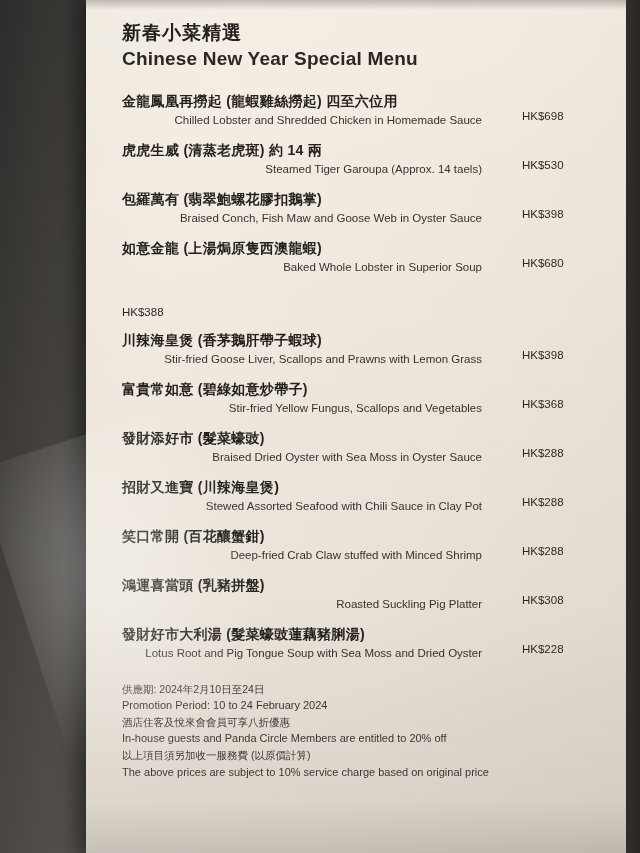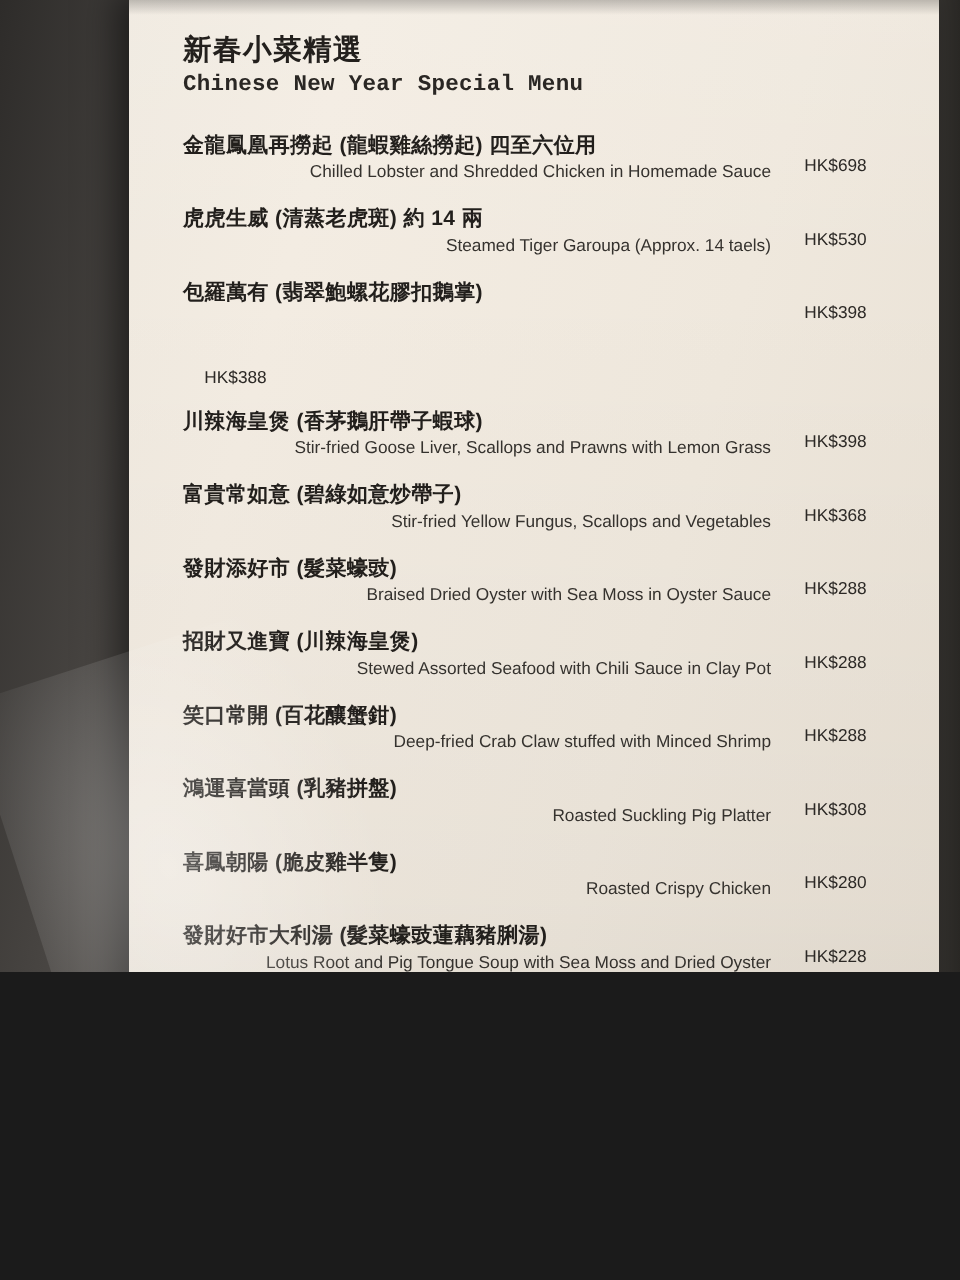--- a/index.html
+++ b/index.html
@@ -10,22 +10,22 @@
   body {
     width: 640px;
     height: 853px;
     overflow: hidden;
     font-family: "Liberation Sans", sans-serif;
   }
 
   #page {
     position: relative;
     width: 640px;
-    height: 648px;
-    background: #14532d;
+    height: 853px;
+    background: #c2410c;
     overflow: hidden;
   }
 
   
   .bg-left {
     position: absolute;
     left: 0; top: 0;
     width: 100px; height: 853px;
     background: linear-gradient(100deg, #2e2c2a 0%, #474441 55%, #5b5753 100%);
   }
@@ -81,35 +81,35 @@
   }
 
   .title-zh {
     font-size: 19px;
     font-weight: bold;
     letter-spacing: 1px;
     color: #23201d;
     margin: 0 0 2px 0;
   }
   .title-en {
-    font-size: 15px;
+    font-size: 19px;
     font-weight: bold;
     color: #2a2724;
     margin: 0 0 22px 0;
     letter-spacing: 0.2px;
-    font-family: Liberation Mono, monospace;
   }
 
   .items {
     width: 470px;
   }
   .item {
     display: flex;
     align-items: flex-start;
     margin-bottom: 13px;
+    gap: 32px;
   }
   .item-text {
     flex: 1 1 auto;
     padding-right: 8px;
   }
   .item-zh {
     font-size: 14px;
     font-weight: bold;
     color: #221f1c;
     line-height: 1.35;
@@ -117,21 +117,21 @@
   }
   .item-en {
     font-size: 11.5px;
     color: #35322e;
     line-height: 1.4;
     margin-top: 1px;
     text-align: right;
   }
   .item-price {
     flex: 0 0 70px;
-    text-align: center;
+    text-align: left;
     font-size: 11.5px;
     color: #2c2926;
     padding-top: 18px;
     white-space: nowrap;
   }
 
   .footer {
     margin-top: 20px;
     font-size: 10.5px;
     color: #3a3733;
@@ -177,24 +177,32 @@
           <div class="item-text">
             <div class="item-zh">虎虎生威 (清蒸老虎斑)  約 14 兩</div>
             <div class="item-en">Steamed Tiger Garoupa (Approx. 14 taels)</div>
           </div>
           <div class="item-price">HK$530</div>
         </div>
 
         <div class="item">
           <div class="item-text">
             <div class="item-zh">包羅萬有 (翡翠鮑螺花膠扣鵝掌)</div>
+            <div class="item-en">Braised Conch, Fish Maw and Goose Web in Oyster Sauce</div>
           </div>
           <div class="item-price">HK$398</div>
         </div>
 
+        <div class="item">
+          <div class="item-text">
+            <div class="item-zh">如意金龍 (上湯焗原隻西澳龍蝦)</div>
+            <div class="item-en">Baked Whole Lobster in Superior Soup</div>
+          </div>
+          <div class="item-price">HK$680</div>
+        </div>
 
         <div class="item">
           <div class="item-price">HK$388</div>
         </div>
 
         <div class="item">
           <div class="item-text">
             <div class="item-zh">川辣海皇煲 (香茅鵝肝帶子蝦球)</div>
             <div class="item-en">Stir-fried Goose Liver, Scallops and Prawns with Lemon Grass</div>
           </div>
@@ -234,27 +242,20 @@
         </div>
 
         <div class="item">
           <div class="item-text">
             <div class="item-zh">鴻運喜當頭 (乳豬拼盤)</div>
             <div class="item-en">Roasted Suckling Pig Platter</div>
           </div>
           <div class="item-price">HK$308</div>
         </div>
 
-        <div class="item">
-          <div class="item-text">
-            <div class="item-zh">喜鳳朝陽 (脆皮雞半隻)</div>
-            <div class="item-en">Roasted Crispy Chicken</div>
-          </div>
-          <div class="item-price">HK$280</div>
-        </div>
 
         <div class="item">
           <div class="item-text">
             <div class="item-zh">發財好市大利湯 (髮菜蠔豉蓮藕豬脷湯)</div>
             <div class="item-en">Lotus Root and Pig Tongue Soup with Sea Moss and Dried Oyster</div>
           </div>
           <div class="item-price">HK$228</div>
         </div>
 
       </div>

